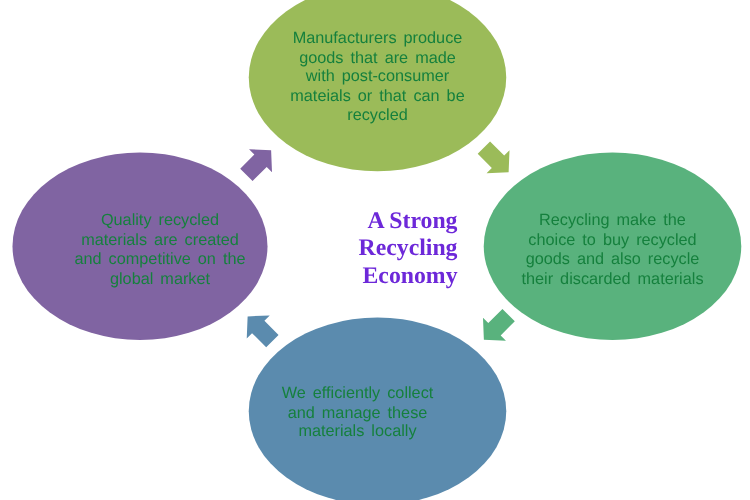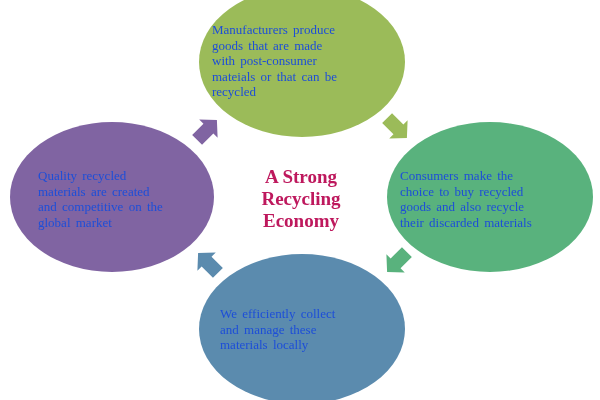--- a/index.html
+++ b/index.html
@@ -16,25 +16,25 @@
     }
     #stage {
       position: absolute;
       left: 0;
       top: 0;
       width: 600px;
       height: 400px;
     }
     .node-text {
       position: absolute;
-      color: #1d4ed8;
-      font-family: Liberation Serif, serif;
+      color: #15803d;
+      font-family: Liberation Sans, sans-serif;
       font-size: 13px;
       line-height: 15.5px;
-      text-align: left;
+      text-align: center;
       white-space: pre-line;
       word-spacing: 2px;
     }
     #center-title {
       position: absolute;
       left: 236px;
       top: 166px;
       width: 130px;
       text-align: center;
       font-family: "Liberation Serif", "DejaVu Serif", serif;
@@ -68,29 +68,29 @@
     <polygon points="-14,-7 2,-7 2,-13 14,0 2,13 2,7 -14,7"></polygon>
   </g>
 </svg>
 
 <div class="node-text" style="left:212px; top:22px; width:180px;">Manufacturers  produce
 goods that are made
 with  post-consumer
 mateials  or that can be
 recycled</div>
 
-<div class="node-text" style="left:400px; top:168px; width:180px;">Consumers  make the
+<div class="node-text" style="left:400px; top:168px; width:180px;">Recycling  make the
 choice  to buy recycled
 goods and also recycle
 their  discarded  materials</div>
 
-<div class="node-text" style="left:220px; top:306px; width:180px;">We efficiently  collect
+<div class="node-text" style="left:196px; top:306px; width:180px;">We efficiently  collect
 and manage  these
 materials  locally</div>
 
 <div class="node-text" style="left:38px; top:168px; width:180px;">Quality  recycled
 materials  are created
 and competitive  on the
 global  market</div>
 
-<div id="center-title" style="color: #be185d;">A Strong
+<div id="center-title" style="color: #6d28d9; text-align: right;">A Strong
 Recycling
 Economy</div>
 
 </body></html>

